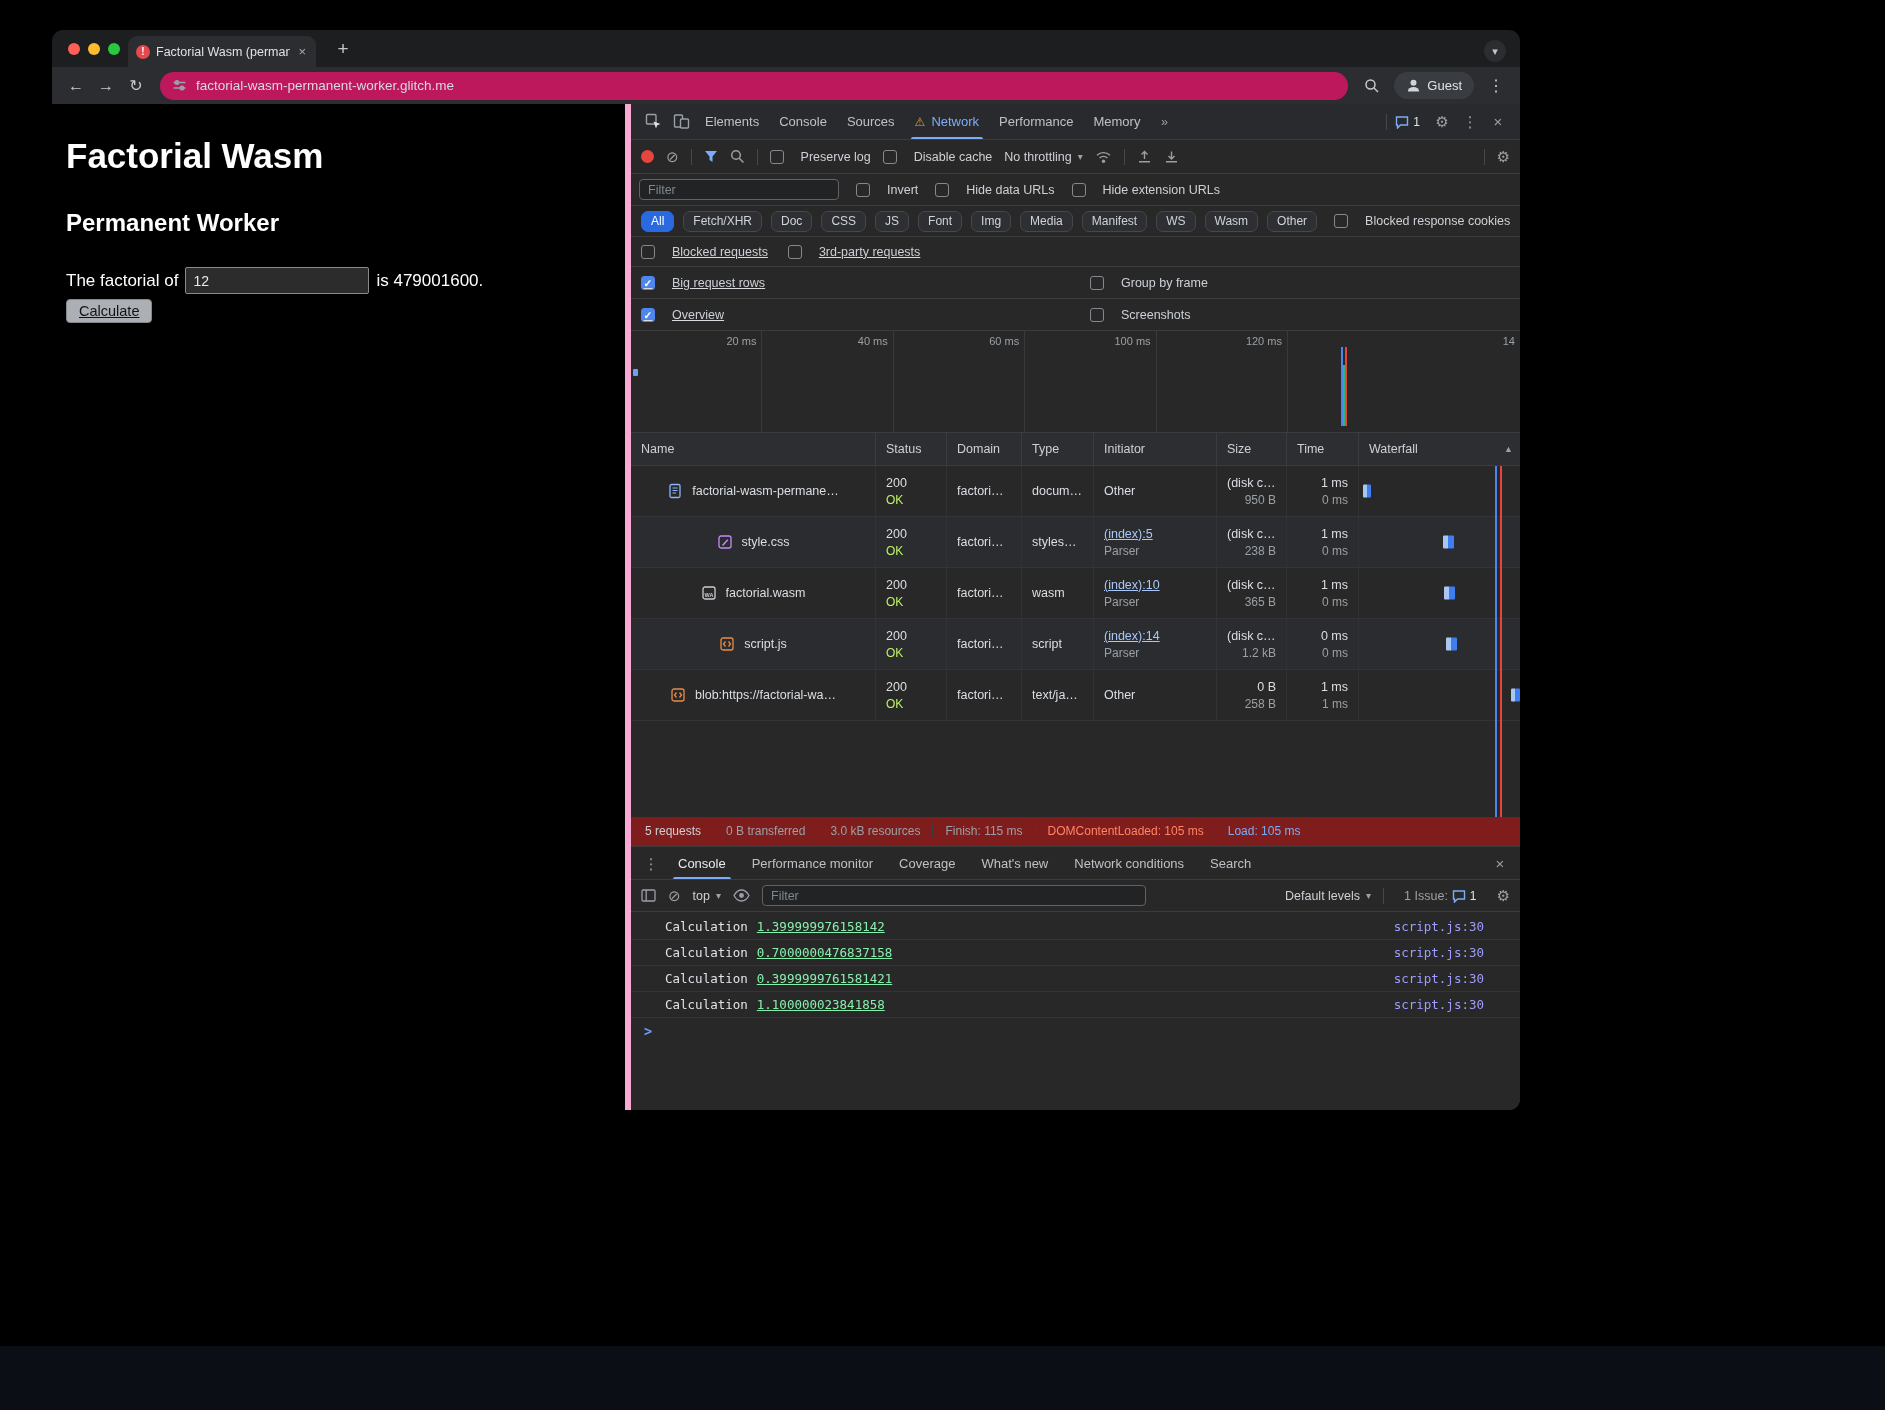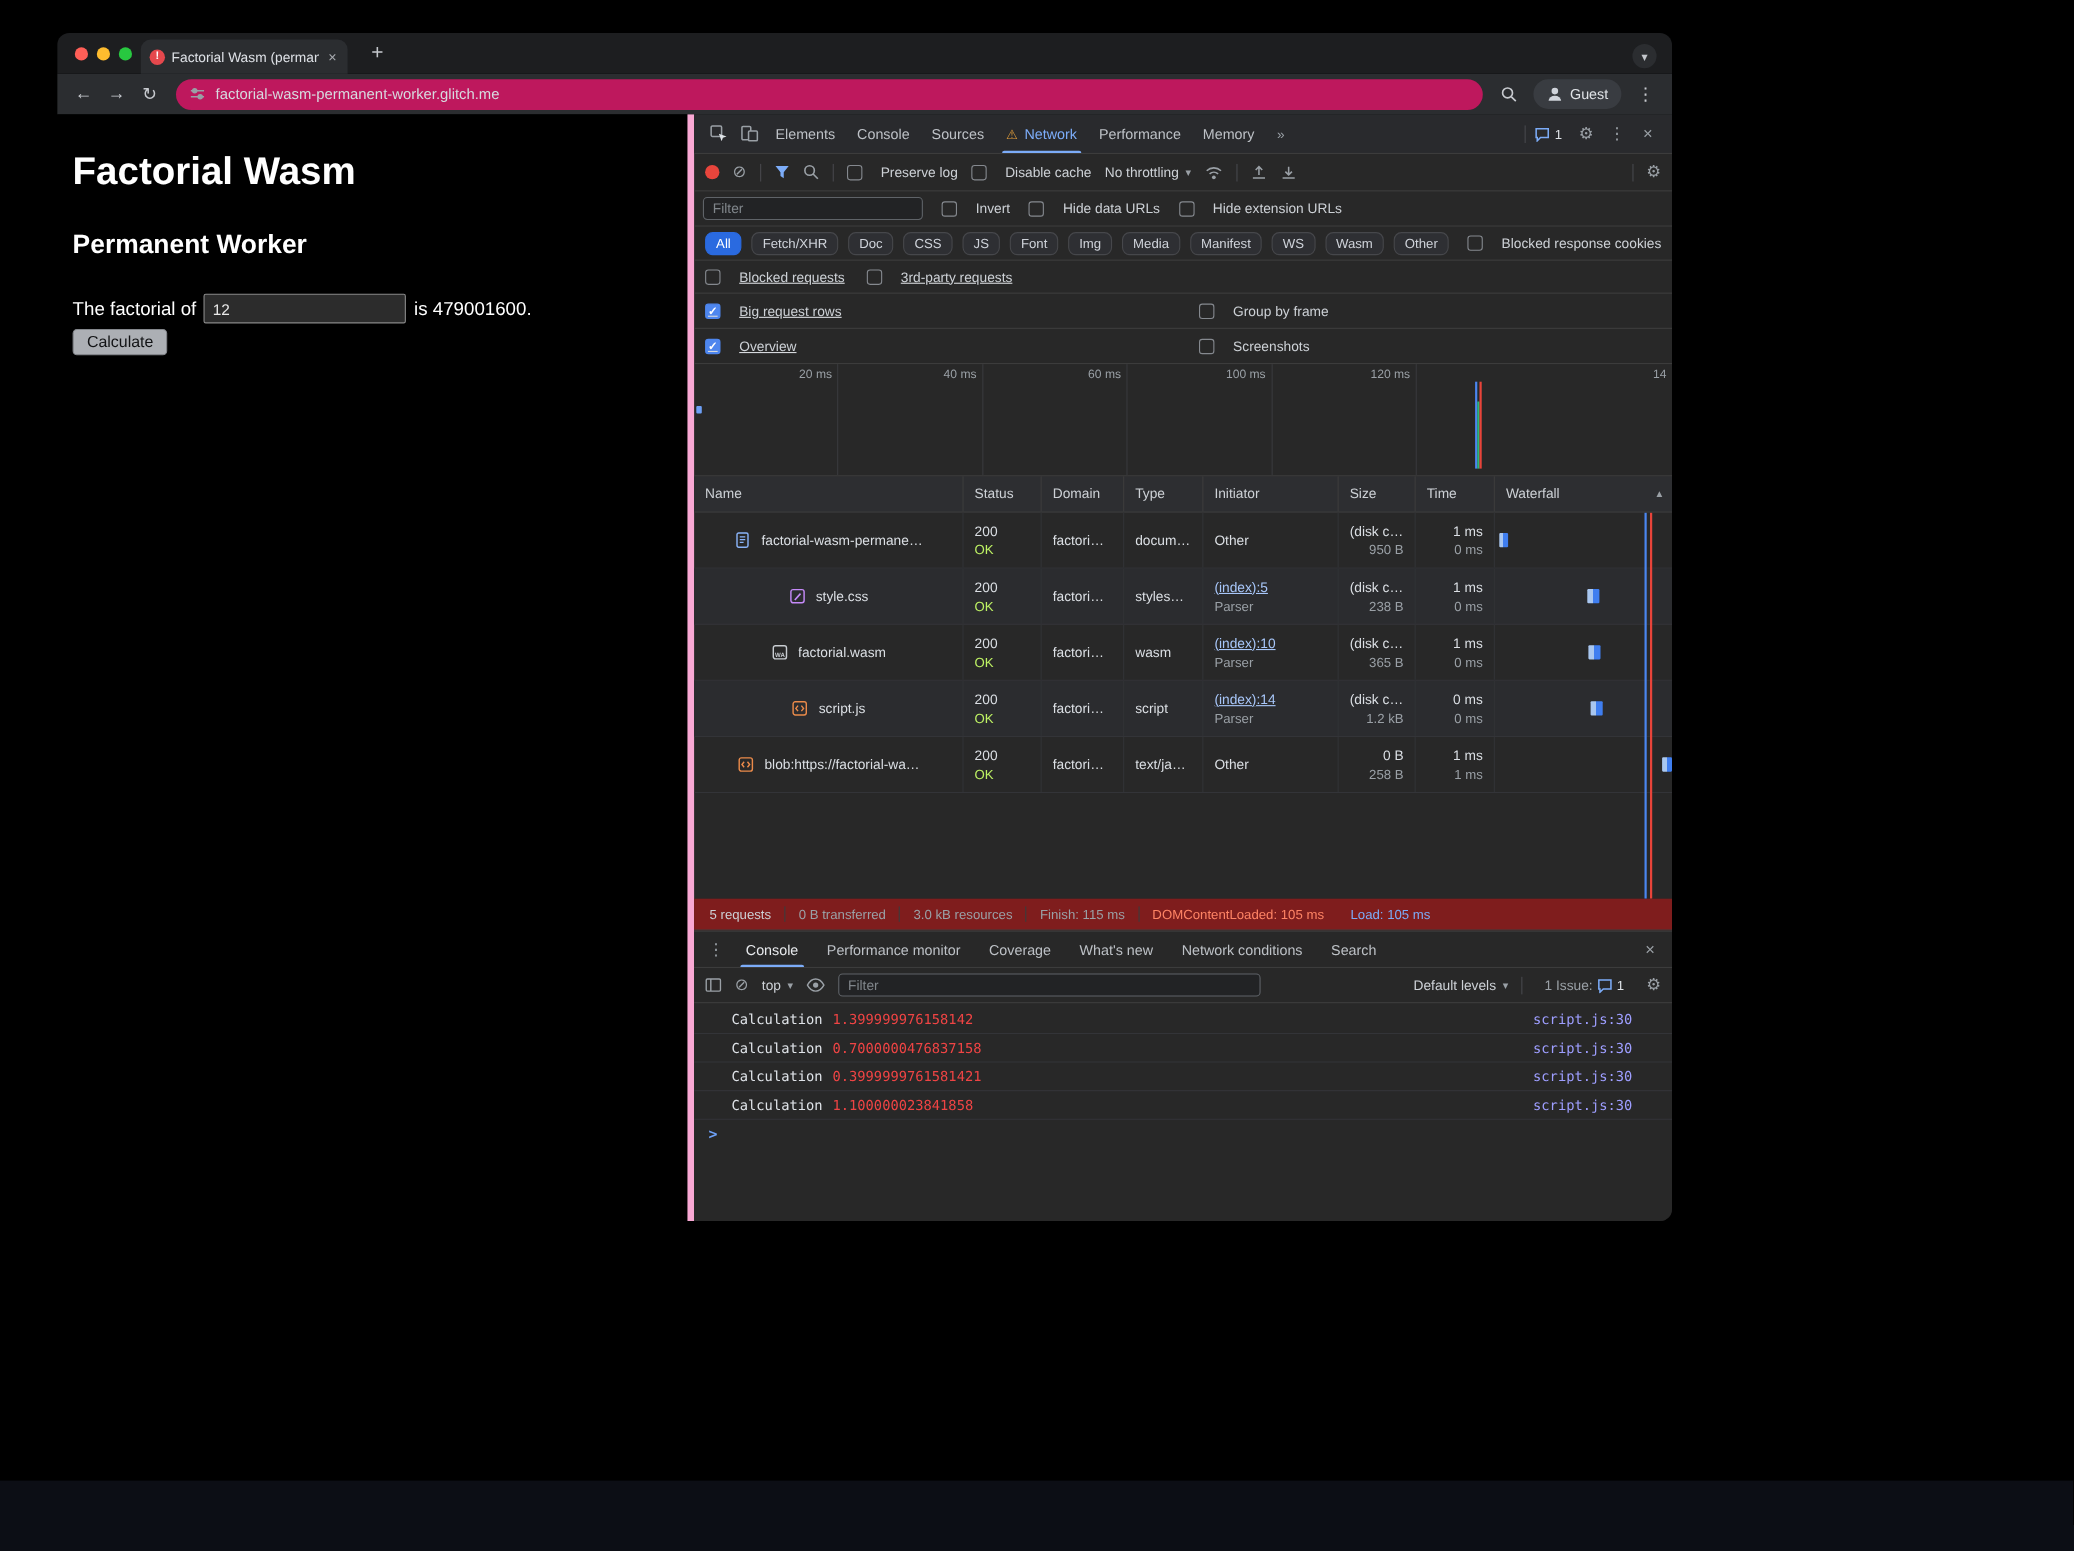--- a/index.html
+++ b/index.html
@@ -37,21 +37,21 @@
   .content { flex:1; display:flex; min-height:0; }
 
   
   .page { width:573px; flex:none; background:#000; color:#fff; padding:32px 18px 0 14px; }
   .page h1 { font-size:35px; font-weight:bold; }
   .page h2 { font-size:24px; font-weight:bold; margin-top:33px; }
   .page p  { font-size:17px; margin-top:30px; display:flex; align-items:center; }
   .page input { width:184px; height:27px; background:#2c2c2c; border:1px solid #8a8a8a; border-radius:2px;
                 color:#e9e9e9; font-size:14px; padding:0 7px; margin:0 7px; font-family:"Liberation Sans",sans-serif; }
   .page button { margin-top:5px; background:#acafb4; color:#121315; border:1px solid #84878c; border-radius:4px;
-                 padding:3px 12px; font-size:14.5px; font-family:"Liberation Sans",sans-serif; }
+                 padding:3px 12px; font-size:14.5px; font-family:"Liberation Sans",sans-serif;text-decoration:underline; }
 
   
   .devtools { flex:1; min-width:0; background:#282828; border-left:6px solid #f9a8d4; display:flex; flex-direction:column;
               color:#d6d9dd; font-size:12.5px; }
   .icon { display:inline-flex; align-items:center; justify-content:center; flex:none; }
   .gray { color:#9aa0a6; }
   .divider { width:1px; height:16px; background:#47484c; flex:none; }
 
   .dt-tabbar { height:36px; flex:none; display:flex; align-items:center; background:#292a2d; border-bottom:1px solid #3c3c3c; padding:0 8px; }
   .dt-iconbtn { width:28px; height:26px; display:flex; align-items:center; justify-content:center; border-radius:4px; }
@@ -132,21 +132,21 @@
   .drawer { height:264px; flex:none; border-top:1px solid #3c3c3c; background:#282828; display:flex; flex-direction:column; }
   .drawer-tabs { height:33px; flex:none; display:flex; align-items:center; border-bottom:1px solid #3c3c3c; padding:0 6px; }
   .d-tab { height:100%; display:flex; align-items:center; padding:0 13px; color:#bdc1c6; font-size:13px; position:relative; white-space:nowrap; }
   .d-tab.active { color:#e8eaed; }
   .d-tab.active::after { content:""; position:absolute; left:8px; right:8px; bottom:0; height:2.5px; background:#7cacf8; border-radius:2px 2px 0 0; }
   .console-toolbar { height:32px; flex:none; display:flex; align-items:center; gap:12px; padding:0 10px; border-bottom:1px solid #3c3c3c; }
   .console-toolbar .txt-input { width:384px; }
   .console-msgs { flex:1; overflow:hidden; font-family:"DejaVu Sans Mono",monospace; font-size:12.5px; padding-top:2px; }
   .msg { display:flex; align-items:center; height:26px; border-bottom:1px solid #333438; padding:0 36px 0 34px; }
   .msg-label { color:#dfe3e8; }
-  .msg-val { color:#ef4444; margin-left:9px; }
+  .msg-val { color:#86efac; margin-left:9px;text-decoration:underline; }
   .msg-src { margin-left:auto; color:#9e9eff; cursor:pointer; }
   .prompt { height:26px; display:flex; align-items:center; padding-left:13px; color:#6ea1f7; font-size:13.5px; font-weight:bold; font-family:"DejaVu Sans Mono",monospace; }
 
   svg { display:block; }
 </style>
 </head>
 <body>
 
 <div class="window">
 

